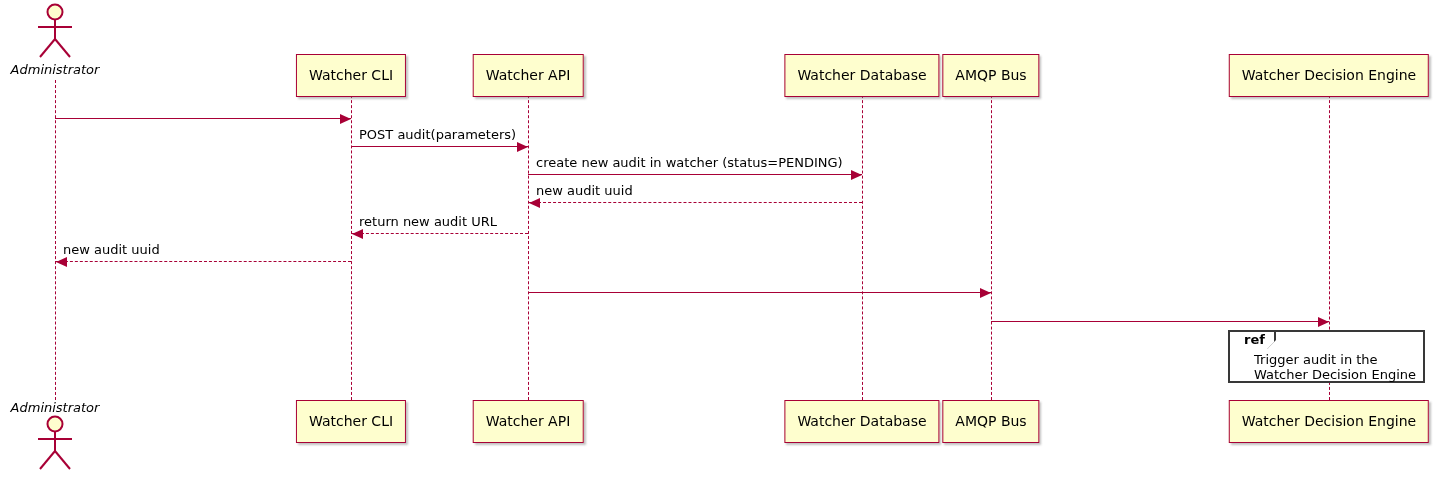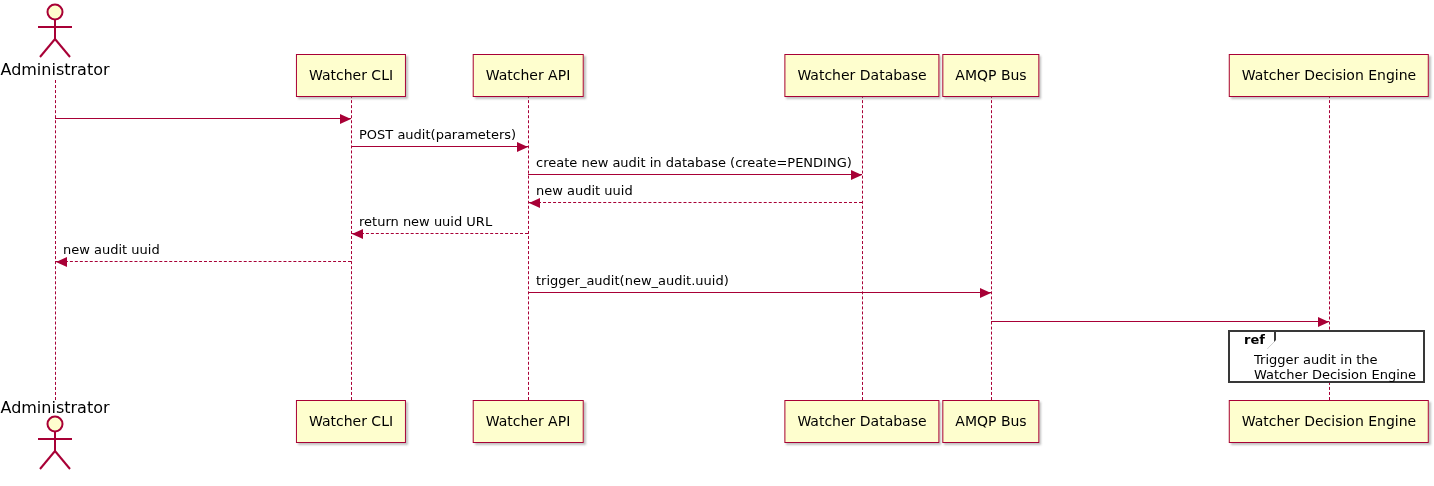--- a/index.html
+++ b/index.html
@@ -33,23 +33,24 @@
     border: 1px solid var(--border);
     padding: 12px 12px;
     font-size: 14px;
     line-height: 17px;
     white-space: nowrap;
     box-shadow: 2px 2px 2px rgba(120,120,120,0.45);
   }
   .actor-label {
     position: absolute;
     transform: translateX(-50%);
-    font-size: 16px;
+    font-size: 13px;
     line-height: 16px;
     white-space: nowrap;
+    font-style: italic;
   }
   .actor-figure {
     position: absolute;
     transform: translateX(-50%);
     line-height: 0;
   }
   .msg-line { position: absolute; height: 0; }
   .msg-line.solid  { border-top: 1px solid var(--border); }
   .msg-line.dashed { border-top: 1px dashed var(--border); }
   .msg-label {
@@ -104,33 +105,32 @@
     <div class="lifeline" style="left: 862px; top: 80px; height: 320px;"></div>
     <div class="lifeline" style="left: 991px; top: 80px; height: 320px;"></div>
     <div class="lifeline" style="left: 1329px; top: 80px; height: 320px;"></div>
     <div class="msg-line solid" style="left: 55px; top: 118px; width: 296px;"></div>
     <div class="arrowhead right" style="top: 114px; left: 340px;"></div>
     <div class="msg-line solid" style="left: 351px; top: 146px; width: 177px;"></div>
     <div class="arrowhead right" style="top: 142px; left: 517px;"></div>
     <div class="msg-label" style="left: 359px; top: 127px; text-align: center;">POST audit(parameters)</div>
     <div class="msg-line solid" style="left: 528px; top: 174px; width: 334px;"></div>
     <div class="arrowhead right" style="top: 170px; left: 851px;"></div>
-    <div class="msg-label" style="left: 536px; top: 155px;">create new audit in database (create=PENDING)</div>
+    <div class="msg-label" style="left: 536px; top: 155px;">create new audit in watcher (status=PENDING)</div>
     <div class="msg-line dashed" style="left: 528px; top: 202px; width: 334px;"></div>
     <div class="arrowhead left" style="top: 198px; left: 529px;"></div>
     <div class="msg-label" style="left: 536px; top: 183px;">new audit uuid</div>
     <div class="msg-line dashed" style="left: 351px; top: 233px; width: 177px;"></div>
     <div class="arrowhead left" style="top: 229px; left: 352px;"></div>
-    <div class="msg-label" style="left: 359px; top: 214px;">return new uuid URL</div>
+    <div class="msg-label" style="left: 359px; top: 214px;">return new audit URL</div>
     <div class="msg-line dashed" style="left: 55px; top: 261px; width: 296px;"></div>
     <div class="arrowhead left" style="top: 257px; left: 56px;"></div>
     <div class="msg-label" style="left: 63px; top: 242px;">new audit uuid</div>
     <div class="msg-line solid" style="left: 528px; top: 292px; width: 463px;"></div>
     <div class="arrowhead right" style="top: 288px; left: 980px;"></div>
-    <div class="msg-label" style="left: 536px; top: 273px;">trigger_audit(new_audit.uuid)</div>
     <div class="msg-line solid" style="left: 991px; top: 321px; width: 338px;"></div>
     <div class="arrowhead right" style="top: 317px; left: 1318px;"></div>
     <div class="ref-frame" style="left: 1228px; top: 330px; width: 197px; height: 53px;">
       <div class="ref-tab-outer" style="width: 48px; height: 19px;">
         <div class="ref-tab-inner" style="width: 44px; height: 27px; padding-left: 14px;">ref</div>
       </div>
       <div class="ref-text-line" style="left: 24px; top: 20px;">Trigger audit in the</div>
       <div class="ref-text-line" style="left: 24px; top: 35px;">Watcher Decision Engine</div>
     </div>
     <div class="actor-figure" style="left: 55px; top: 3px;"><svg width="40" height="58" viewBox="0 0 40 58">

